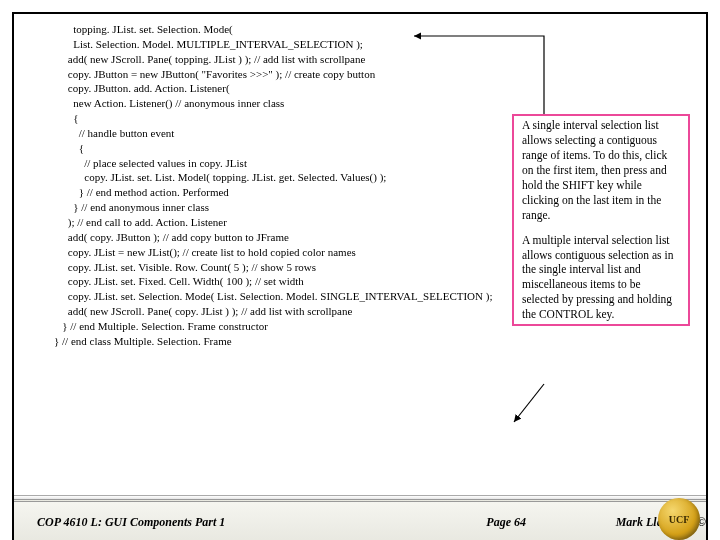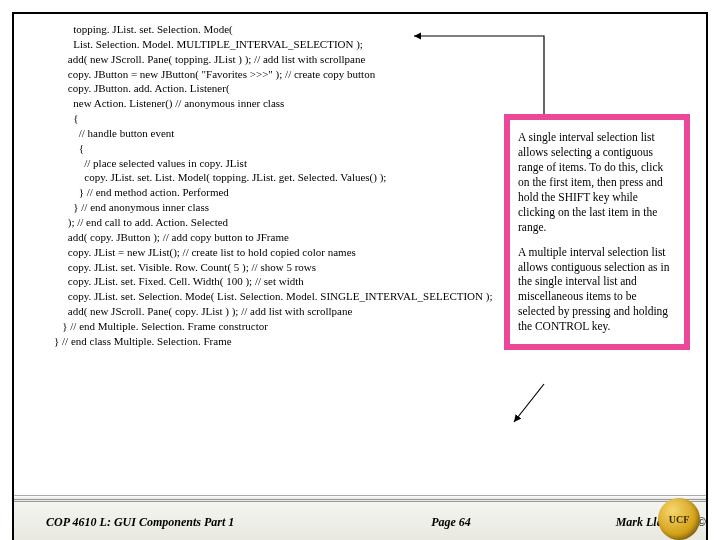--- a/index.html
+++ b/index.html
@@ -26,23 +26,23 @@
     font-family: "Times New Roman", serif;
   }
   .code-line {
     white-space: pre;
   }
   .annotation-box {
     position: absolute;
     right: 16px;
     top: 100px;
     width: 158px;
-    border: 6px solid #ec4899;
+    border: 2px solid #ec4899;
     background: #fff;
-    padding: 10px 8px;
+    padding: 2px 8px;
     font-size: 11.5px;
     line-height: 1.3;
   }
   .annotation-box p { margin: 0 0 10px 0; }
   .annotation-box p:last-child { margin-bottom: 0; }
   .arrow-svg {
     position: absolute;
     top: 0;
     left: 0;
     pointer-events: none;
@@ -54,22 +54,22 @@
     right: 0;
     height: 40px;
     border-top: 3px double #999;
     background: linear-gradient(#f5f5f0, #e8e8e0);
     display: flex;
     align-items: center;
     font-weight: bold;
     font-style: italic;
     font-size: 12px;
   }
-  .footer .course { flex: 1; padding-left: 32px; }
-  .footer .pagelabel { flex: 0 0 150px; text-align: center; }
+  .footer .course { flex: 1; padding-left: 23px; }
+  .footer .pagelabel { flex: 0 0 150px; text-align: right; }
   .footer .author { flex: 0 0 170px; text-align: right; padding-left: 10px; }
   .logo {
     position: absolute;
     right: 6px;
     bottom: 2px;
     width: 42px;
     height: 42px;
     border-radius: 50%;
     background: radial-gradient(circle at 35% 30%, #f5d76e 0%, #d4a017 60%, #8a6d1a 100%);
     display: flex;
@@ -103,21 +103,21 @@
     <div class="code-line">     copy. JButton = new JButton( "Favorites &gt;&gt;&gt;" ); // create copy button</div>
     <div class="code-line">     copy. JButton. add. Action. Listener(</div>
     <div class="code-line">       new Action. Listener() // anonymous inner class</div>
     <div class="code-line">       {</div>
     <div class="code-line">         // handle button event</div>
     <div class="code-line">         {</div>
     <div class="code-line">           // place selected values in copy. JList</div>
     <div class="code-line">           copy. JList. set. List. Model( topping. JList. get. Selected. Values() );</div>
     <div class="code-line">         } // end method action. Performed</div>
     <div class="code-line">       } // end anonymous inner class</div>
-    <div class="code-line">     ); // end call to add. Action. Selected</div>
+    <div class="code-line">     ); // end call to add. Action. Listener</div>
     <div class="code-line"></div>
     <div class="code-line">     add( copy. JButton ); // add copy button to JFrame</div>
     <div class="code-line">     copy. JList = new JList(); // create list to hold copied color names</div>
     <div class="code-line">     copy. JList. set. Visible. Row. Count( 5 ); // show 5 rows</div>
     <div class="code-line">     copy. JList. set. Fixed. Cell. Width( 100 ); // set width</div>
     <div class="code-line">     copy. JList. set. Selection. Mode( List. Selection. Model. SINGLE_INTERVAL_SELECTION );</div>
     <div class="code-line">     add( new JScroll. Pane( copy. JList ) ); // add list with scrollpane</div>
     <div class="code-line">   } // end Multiple. Selection. Frame constructor</div>
     <div class="code-line">} // end class Multiple. Selection. Frame</div>
   </div>

